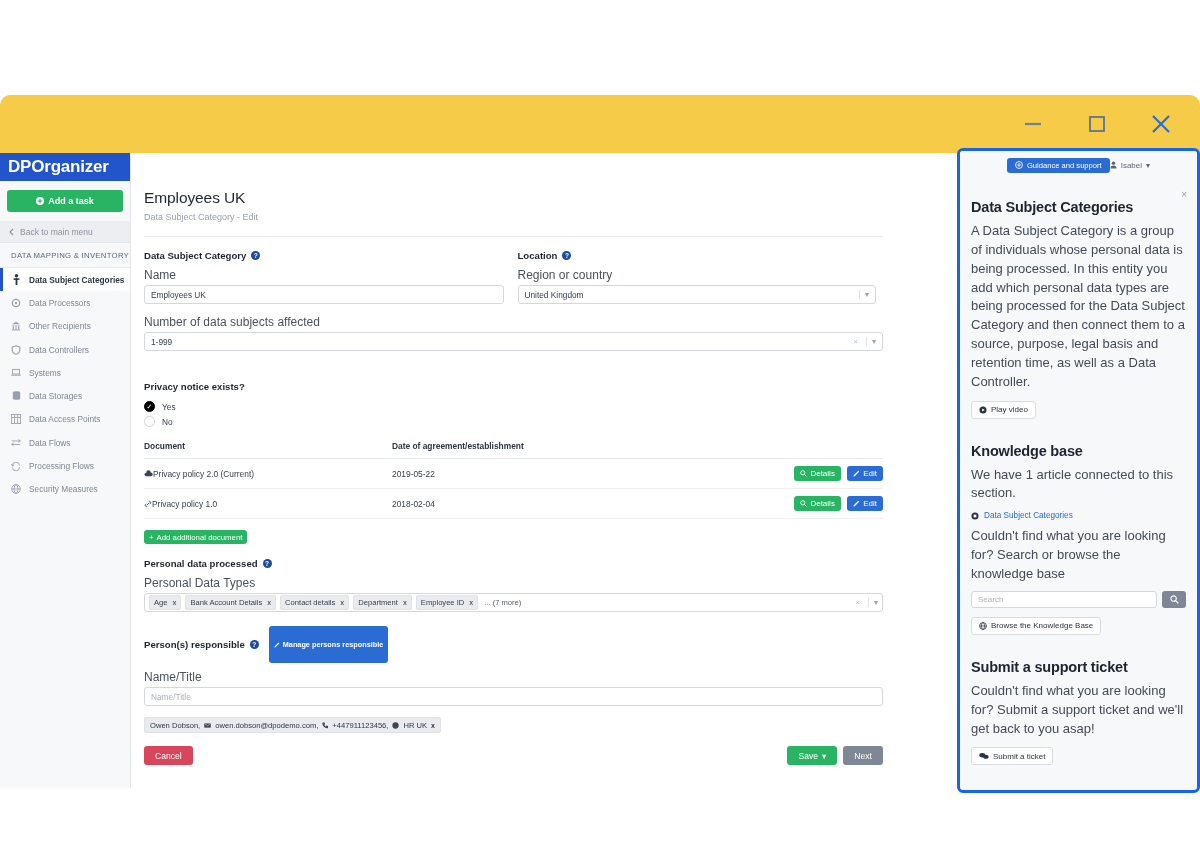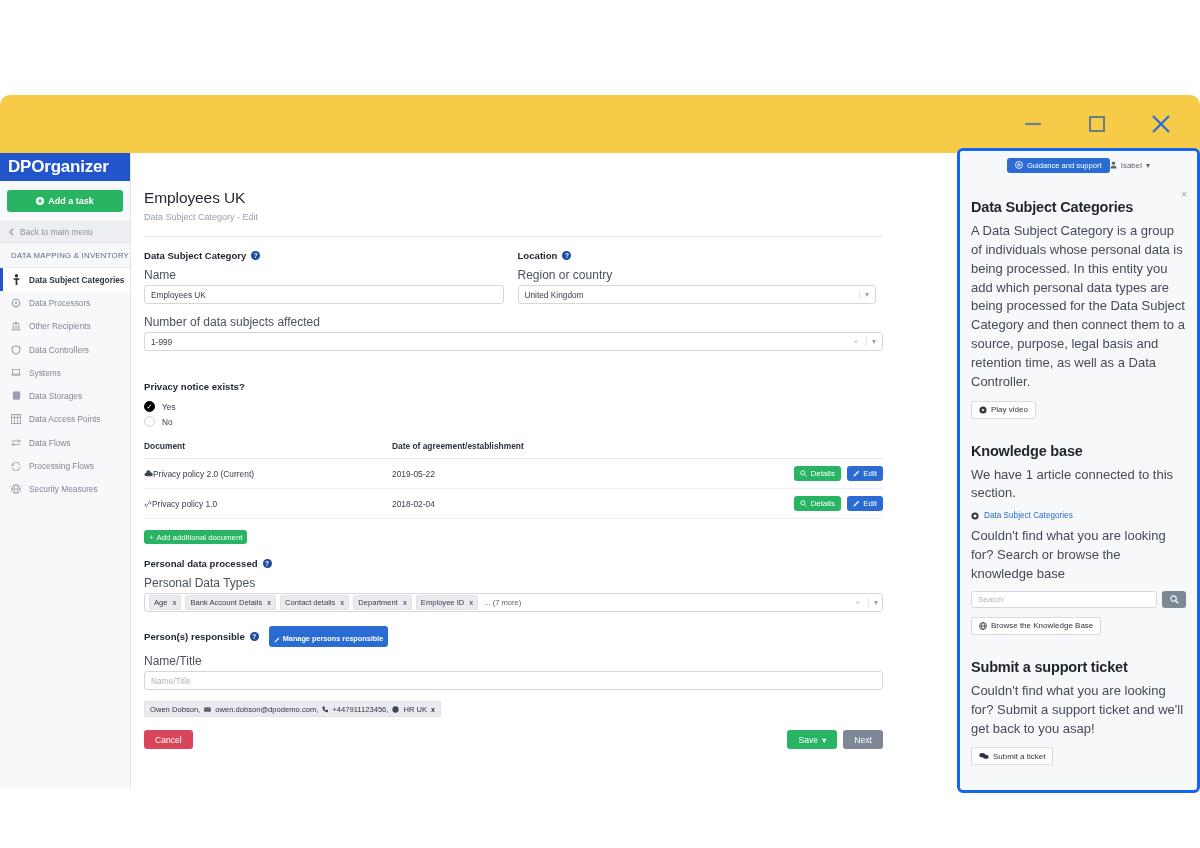--- a/index.html
+++ b/index.html
@@ -138,22 +138,22 @@
   }
   .chip{
     background:#e9ebee;border:1px solid #dfe2e6;border-radius:2px;
     font-size:7.6px;color:#39414e;height:13px;display:inline-flex;align-items:center;
     gap:5px;padding:0 4px;margin-right:4px;
   }
   .chip .x{color:#5b626d;font-size:7px;font-weight:bold;}
   .more{font-size:7.6px;color:#5b626d;margin-left:2px;}
 
   .managebtn{
-    display:inline-flex;align-items:flex-end;gap:3px;background:#2b6cd4;color:#fff;
-    font-size:7.3px;border-radius:3px;height:13px;padding:4px 5px;margin-left:5px;
+    display:inline-flex;align-items:center;gap:3px;background:#2b6cd4;color:#fff;
+    font-size:7.3px;border-radius:3px;height:13px;padding:12px 5px;margin-left:5px;
   }
   .person-chip{
     display:inline-flex;align-items:center;gap:4px;background:#e9ebee;border:1px solid #dfe2e6;
     border-radius:2px;font-size:7.6px;color:#2f3744;height:14px;padding:0 5px;margin-top:11px;
   }
   .actions{display:flex;align-items:center;width:739px;margin-top:13px;}
   .actions .spacer{flex:1;}
   .btn-lg{height:19px;font-size:8.6px;padding:0 11px;border-radius:3px;color:#fff;
           display:inline-flex;align-items:center;justify-content:center;gap:4px;}
 

